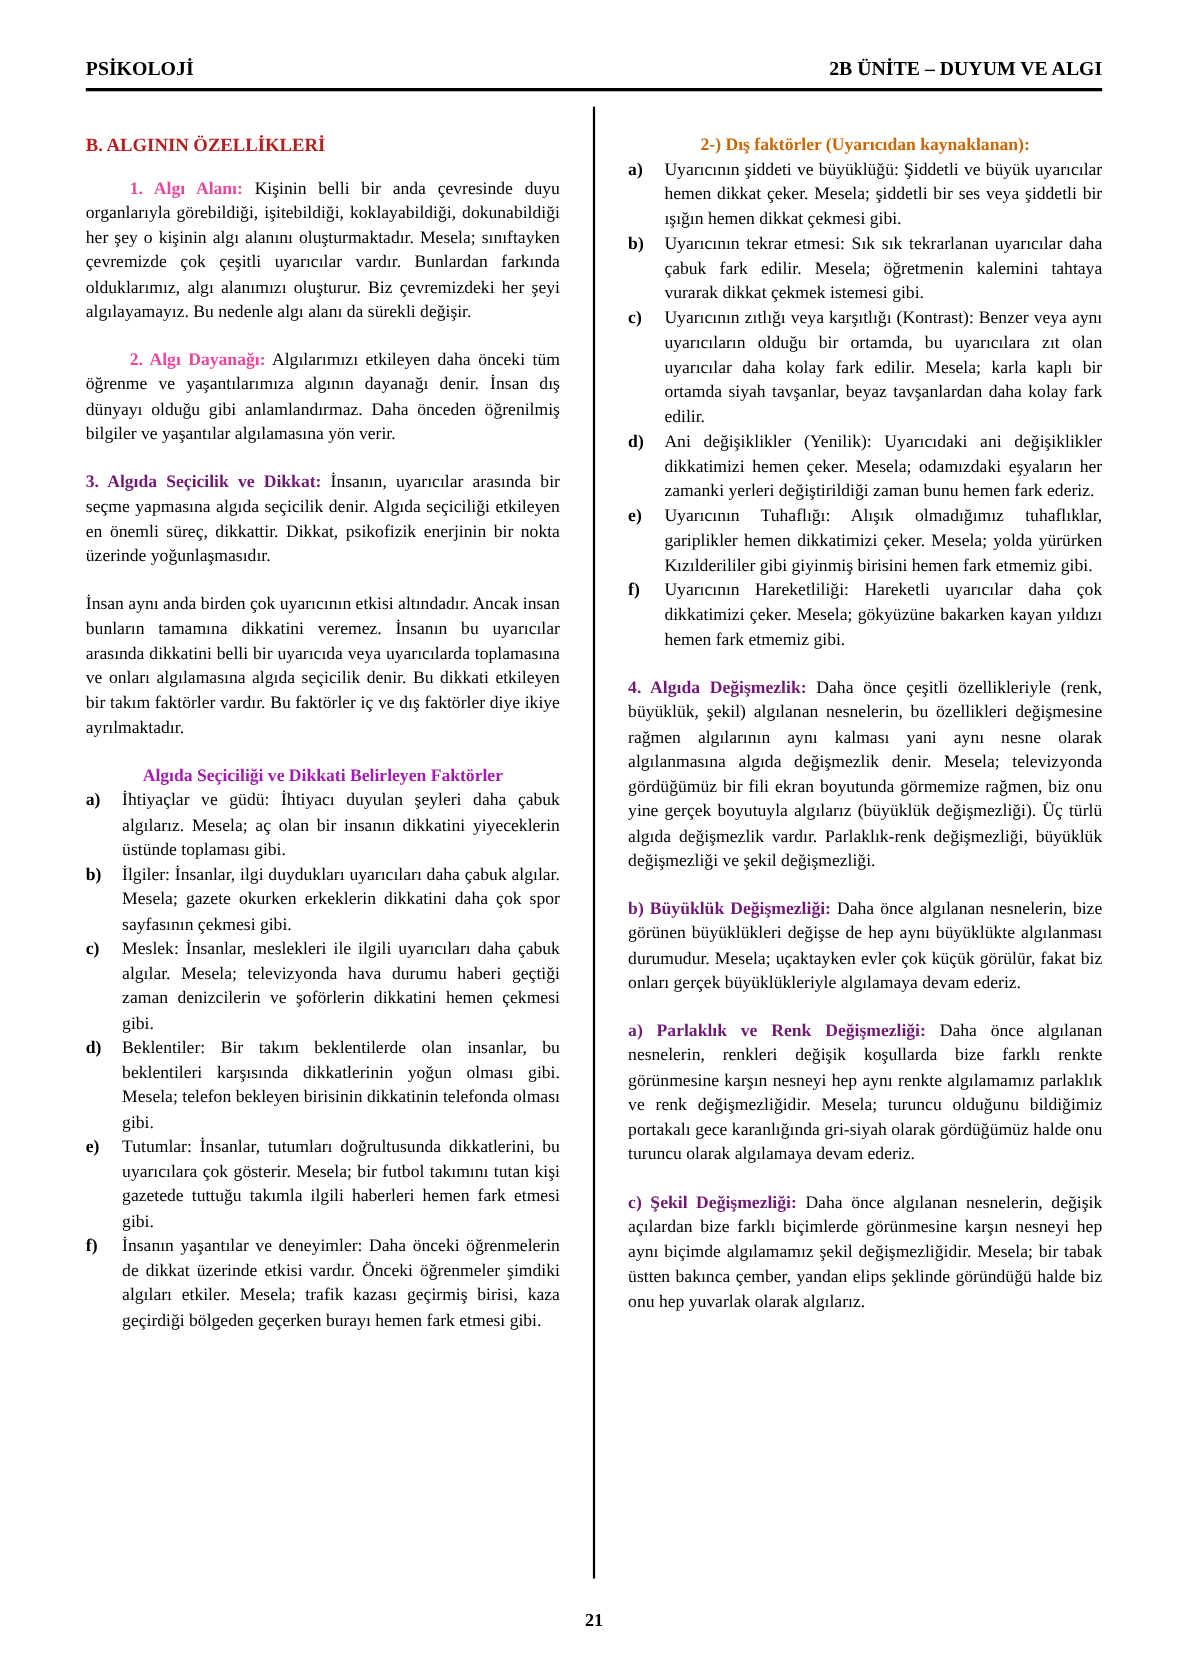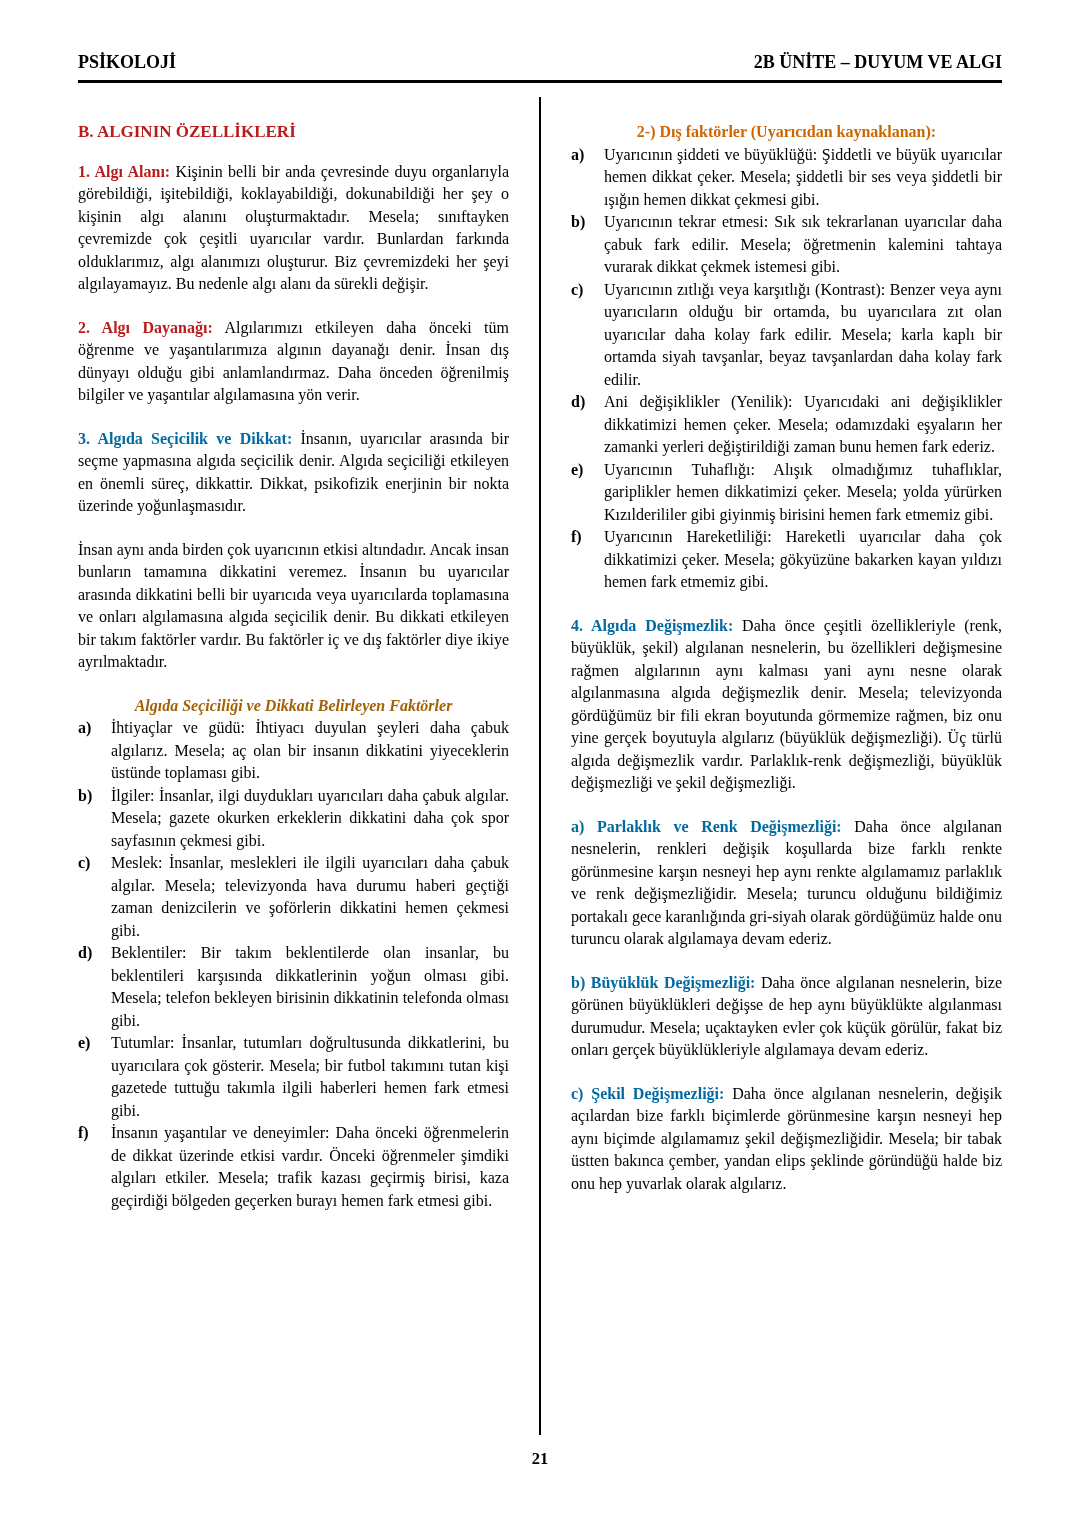--- a/index.html
+++ b/index.html
@@ -59,45 +59,45 @@
   .col-heading {
     font-size: 17px;
     font-weight: bold;
     color: #b91c1c;
     margin-bottom: 17px;
     text-align: left;
   }
   .para { margin-bottom: 21px; }
   .para:last-child { margin-bottom: 16px; }
   .lead { font-weight: bold; }
-  .lead-blue  { color: #b91c1c; }
-  .lead-green { color: #0369a1; }
+  .lead-blue  { color: #ec4899; margin-left: 40px; }
+  .lead-green { color: #701a75; }
   .subhead { font-weight: bold; text-align: center; }
-  .subhead-red    { color: #a16207; font-style: italic; }
+  .subhead-red    { color: #a21caf; }
   .subhead-orange { color: #cc6600; }
 
   .item-list { margin-bottom: 21px; }
   .item-list.last { margin-bottom: 0; }
   .list-item {
     padding-left: 33px;
     text-indent: -33px;
   }
   .item-marker {
     display: inline-block;
     width: 33px;
     text-indent: 0;
     font-weight: bold;
   }
   .item-label { font-weight: normal; }
 
   .page-footer {
     position: absolute;
     left: 0;
     right: 0;
-    bottom: 58px;
+    bottom: 44px;
     text-align: center;
     font-weight: bold;
     font-size: 16.5px;
   }
 </style>
 </head>
 <body>
 
 <div class="page">
 
@@ -194,27 +194,27 @@
           <span>Hareketli uyarıcılar daha çok dikkatimizi çeker. Mesela; gökyüzüne bakarken kayan yıldızı hemen fark etmemiz gibi.</span>
         </div>
       </div>
 
       <p class="para">
         <b class="lead lead-green">4. Algıda Değişmezlik:</b>
         <span>Daha önce çeşitli özellikleriyle (renk, büyüklük, şekil) algılanan nesnelerin, bu özellikleri değişmesine rağmen algılarının aynı kalması yani aynı nesne olarak algılanmasına algıda değişmezlik denir. Mesela; televizyonda gördüğümüz bir fili ekran boyutunda görmemize rağmen, biz onu yine gerçek boyutuyla algılarız (büyüklük değişmezliği). Üç türlü algıda değişmezlik vardır. Parlaklık-renk değişmezliği, büyüklük değişmezliği ve şekil değişmezliği.</span>
       </p>
 
       <p class="para">
+        <b class="lead lead-green">b) Büyüklük Değişmezliği:</b>
+        <span>Daha önce algılanan nesnelerin, bize görünen büyüklükleri değişse de hep aynı büyüklükte algılanması durumudur. Mesela; uçaktayken evler çok küçük görülür, fakat biz onları gerçek büyüklükleriyle algılamaya devam ederiz.</span>
+      </p>
+
+      <p class="para">
         <b class="lead lead-green">a) Parlaklık ve Renk Değişmezliği:</b>
         <span>Daha önce algılanan nesnelerin, renkleri değişik koşullarda bize farklı renkte görünmesine karşın nesneyi hep aynı renkte algılamamız parlaklık ve renk değişmezliğidir. Mesela; turuncu olduğunu bildiğimiz portakalı gece karanlığında gri-siyah olarak gördüğümüz halde onu turuncu olarak algılamaya devam ederiz.</span>
-      </p>
-
-      <p class="para">
-        <b class="lead lead-green">b) Büyüklük Değişmezliği:</b>
-        <span>Daha önce algılanan nesnelerin, bize görünen büyüklükleri değişse de hep aynı büyüklükte algılanması durumudur. Mesela; uçaktayken evler çok küçük görülür, fakat biz onları gerçek büyüklükleriyle algılamaya devam ederiz.</span>
       </p>
 
       <p class="para">
         <b class="lead lead-green">c) Şekil Değişmezliği:</b>
         <span>Daha önce algılanan nesnelerin, değişik açılardan bize farklı biçimlerde görünmesine karşın nesneyi hep aynı biçimde algılamamız şekil değişmezliğidir. Mesela; bir tabak üstten bakınca çember, yandan elips şeklinde göründüğü halde biz onu hep yuvarlak olarak algılarız.</span>
       </p>
 
     </section>
   </main>
 

